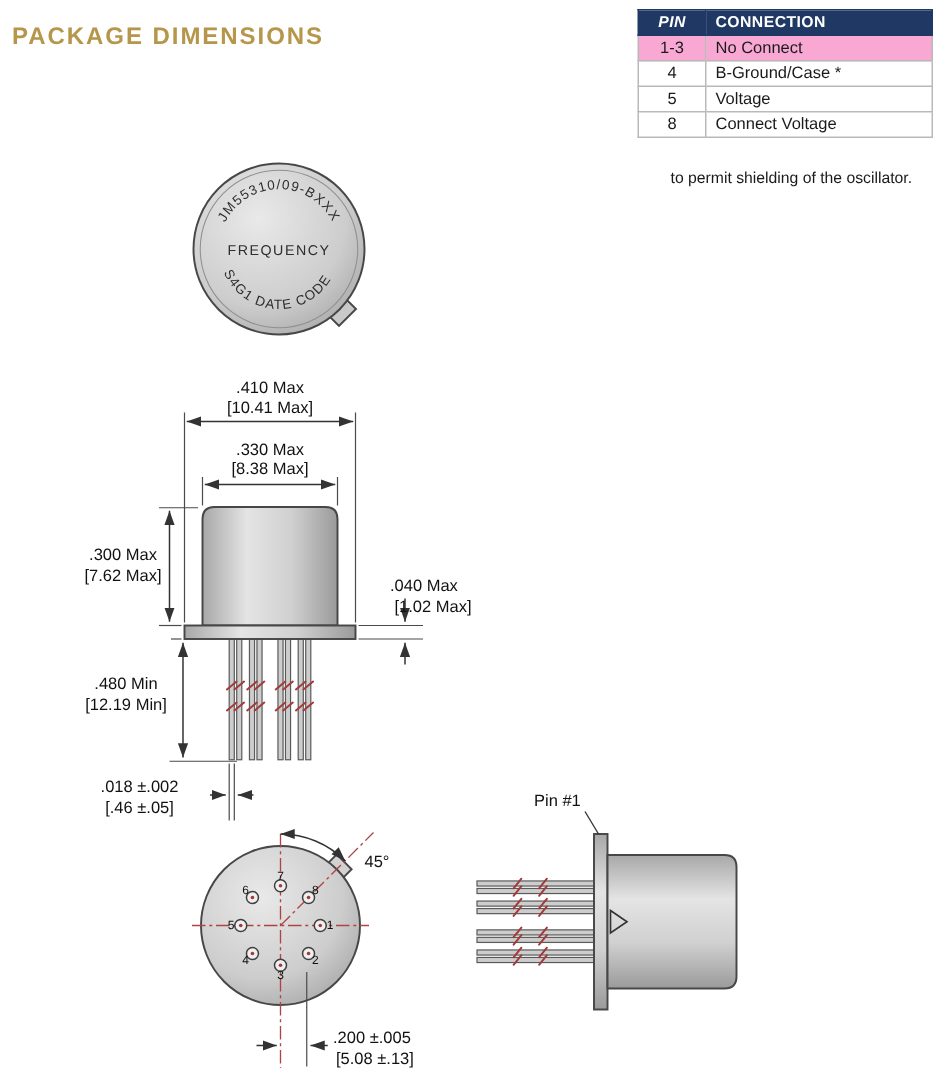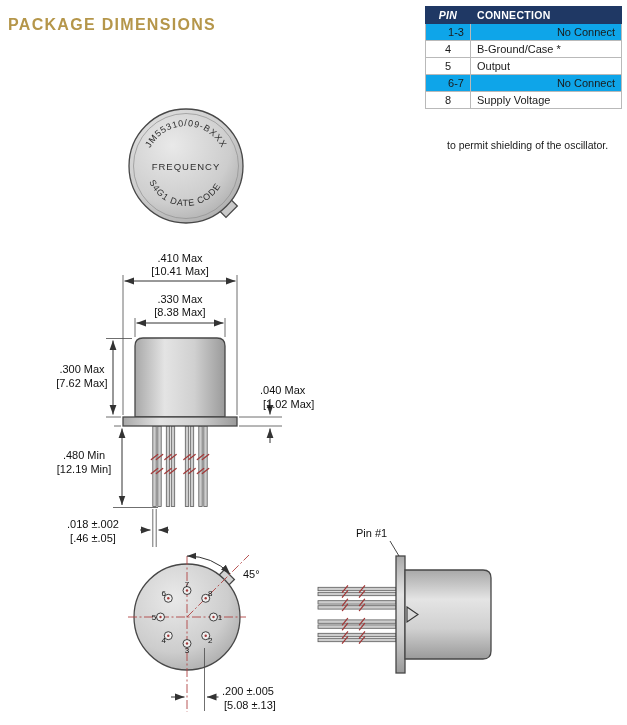--- a/index.html
+++ b/index.html
@@ -10,24 +10,24 @@
   .title { position:absolute; left:8px; top:16px; margin:0; font-size:16px; font-weight:bold;
            letter-spacing:1.3px; color:#b5964a; }
 
   .pin-table { position:absolute; left:425px; top:6px; width:197px; border-collapse:collapse;
                font-size:11px; color:#1a1a1a; }
   .pin-table th { background:#1f3864; color:#ffffff; font-weight:bold; font-size:10.5px;
                   padding:2px 6px; text-align:left; border:1px solid #1f3864; letter-spacing:0.3px; }
   .pin-table th.col-pin { width:45px; text-align:center;font-style:italic; }
   .pin-table td { padding:2px 6px; border:1px solid #b9b9b9; background:#ffffff; }
   .pin-table td.pin-cell { text-align:center; }
-  .pin-table tr.shaded td { background:#0ea5e9;text-align:right; }
+  .pin-table tr.shaded td { background:#f9a8d4; }
 
   .footnote { position:absolute; left:427px; top:112px; font-size:10.5px; color:#1a1a1a; line-height:15px; }
-  .footnote .line2 { padding-left:20px;margin-top:26px; }
+  .footnote .line2 { padding-left:20px; }
 
   svg.drawing { position:absolute; left:0; top:0; }
   svg text { font-family:"Liberation Sans", sans-serif; }
   .arc-text  { font-size:9px;  letter-spacing:0.8px; fill:#2e2e2e; }
   .freq-text { font-size:9.5px; letter-spacing:1px;  fill:#2e2e2e; }
   .dim-text  { font-size:11px; fill:#111111; }
   .pin-num   { font-size:8px;  fill:#111111; }
 
   .outline { stroke:#474747; stroke-width:1.3; }
   .ext  { stroke:#4a4a4a; stroke-width:0.8; fill:none; }
@@ -55,29 +55,25 @@
       <tr class="shaded">
         <td class="pin-cell">1-3</td>
         <td>No Connect</td>
       </tr>
       <tr>
         <td class="pin-cell">4</td>
         <td>B-Ground/Case *</td>
       </tr>
       <tr>
         <td class="pin-cell">5</td>
-        <td>Output</td>
-      </tr>
-      <tr class="shaded">
-        <td class="pin-cell">6-7</td>
-        <td>No Connect</td>
+        <td>Voltage</td>
       </tr>
       <tr>
         <td class="pin-cell">8</td>
-        <td>Supply Voltage</td>
+        <td>Connect Voltage</td>
       </tr>
     </tbody>
   </table>
 
   <div class="footnote">
     <div class="line2">to permit shielding of the oscillator.</div>
   </div>
 
   <svg class="drawing" width="627" height="725" viewBox="0 0 627 725" xmlns="http://www.w3.org/2000/svg" xmlns:xlink="http://www.w3.org/1999/xlink">
     <defs>

